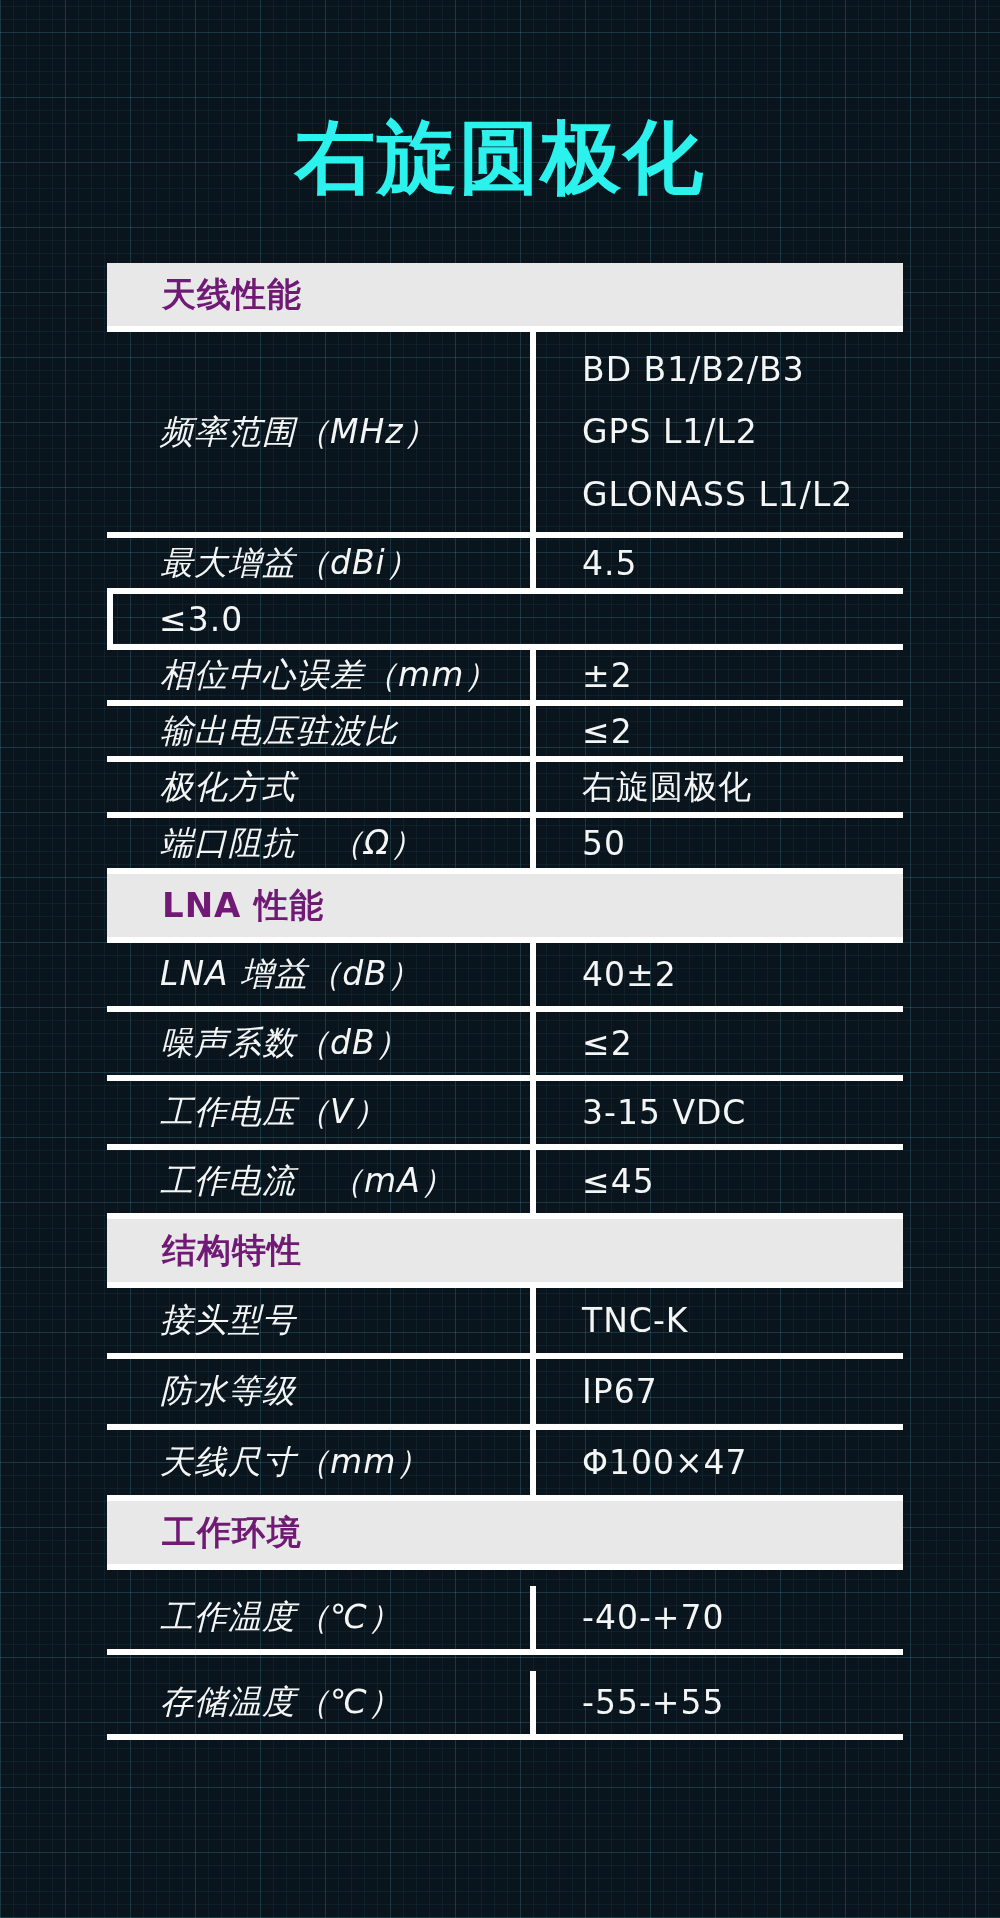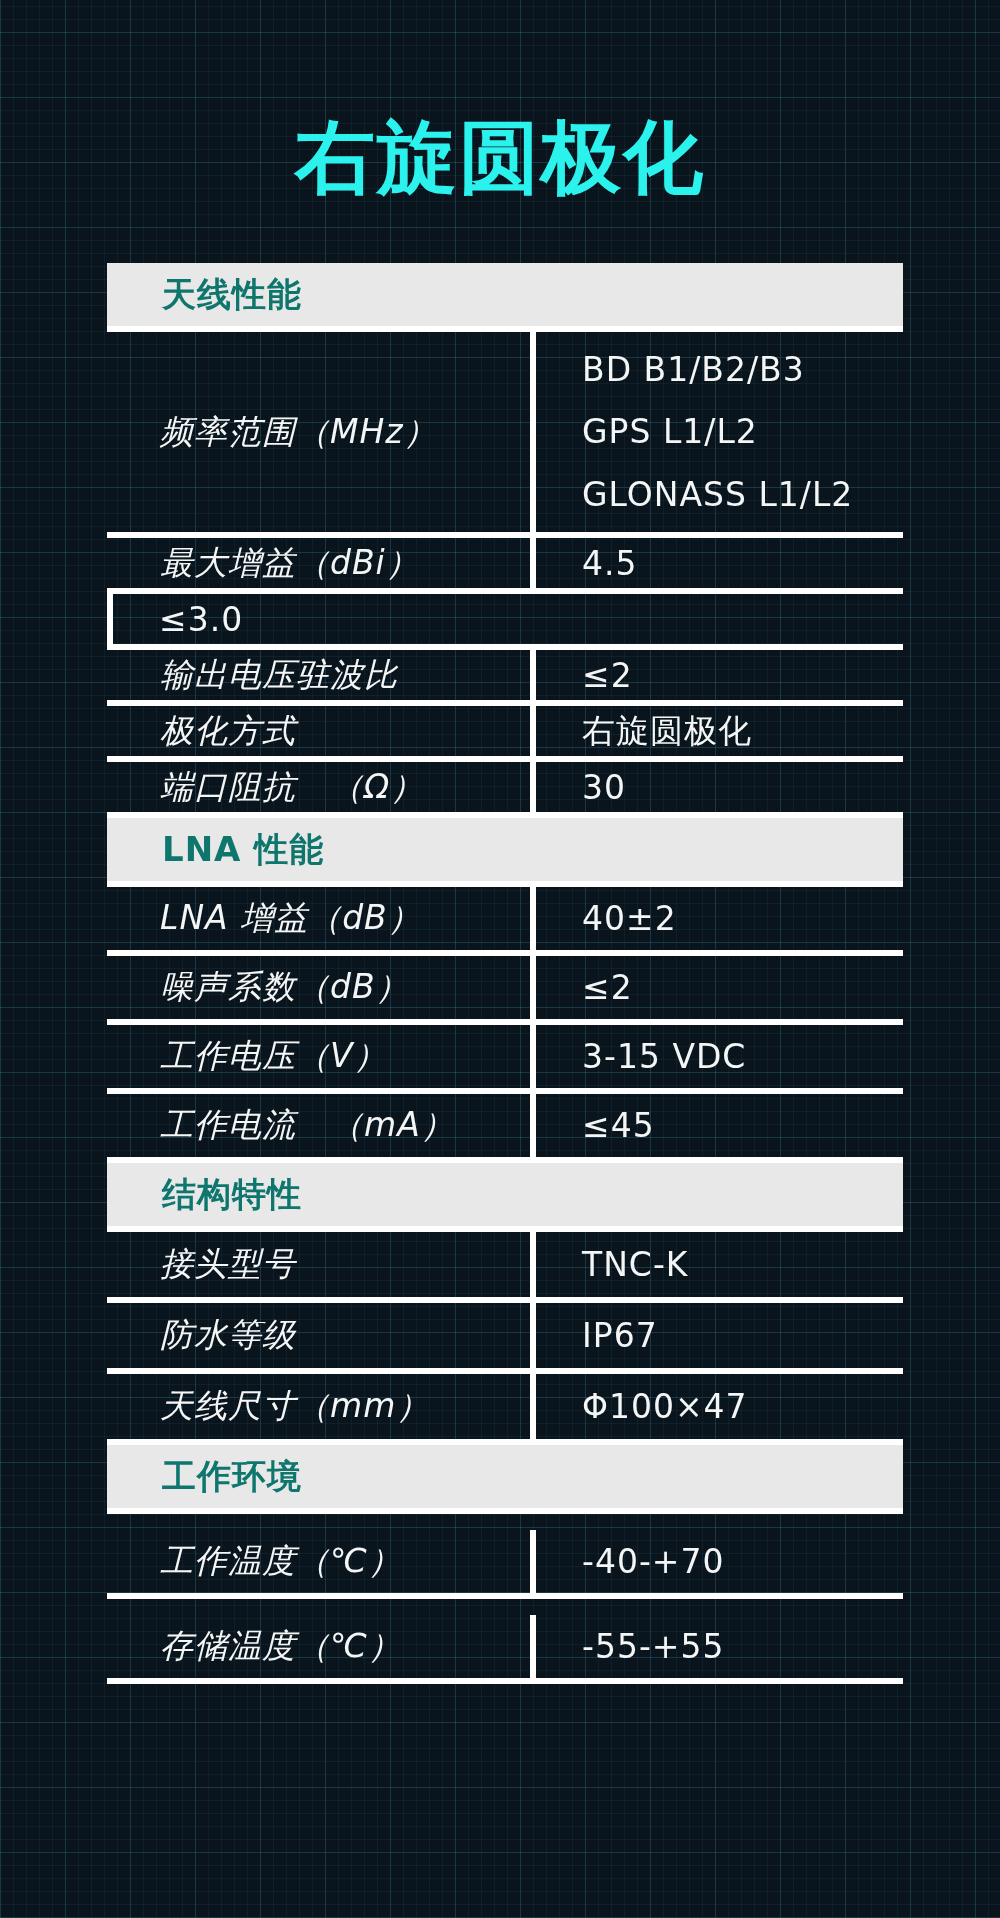--- a/index.html
+++ b/index.html
@@ -45,21 +45,21 @@
     height: 69px;
     background: #e8e8e8;
     border-bottom: 6px solid #ffffff;
     display: flex;
     align-items: center;
     padding-left: 55px;
   }
   .sec-bar span {
     font-size: 34px;
     font-weight: 700;
-    color: #0f766e;
+    color: #701a75;
     letter-spacing: 1px;
   }
 
   .row {
     box-sizing: border-box;
     display: flex;
     border-bottom: 6px solid #ffffff;
   }
   
   .sec-0 .row { height: 56px; }
@@ -115,30 +115,34 @@
       </div>
     </div>
     <div class="row">
       <div class="cell label">最大增益（dBi）</div>
       <div class="cell value">4.5</div>
     </div>
     <div class="row">
       <div class="cell value">≤3.0</div>
     </div>
     <div class="row">
+      <div class="cell label">相位中心误差（mm）</div>
+      <div class="cell value">±2</div>
+    </div>
+    <div class="row">
       <div class="cell label">输出电压驻波比</div>
       <div class="cell value">≤2</div>
     </div>
     <div class="row">
       <div class="cell label">极化方式</div>
       <div class="cell value">右旋圆极化</div>
     </div>
     <div class="row">
       <div class="cell label">端口阻抗　（Ω）</div>
-      <div class="cell value">30</div>
+      <div class="cell value">50</div>
     </div>
   </div>
 
   <div class="section sec-1">
     <div class="sec-bar">
       <span>LNA 性能</span>
     </div>
     <div class="row">
       <div class="cell label">LNA 增益（dB）</div>
       <div class="cell value">40±2</div>

